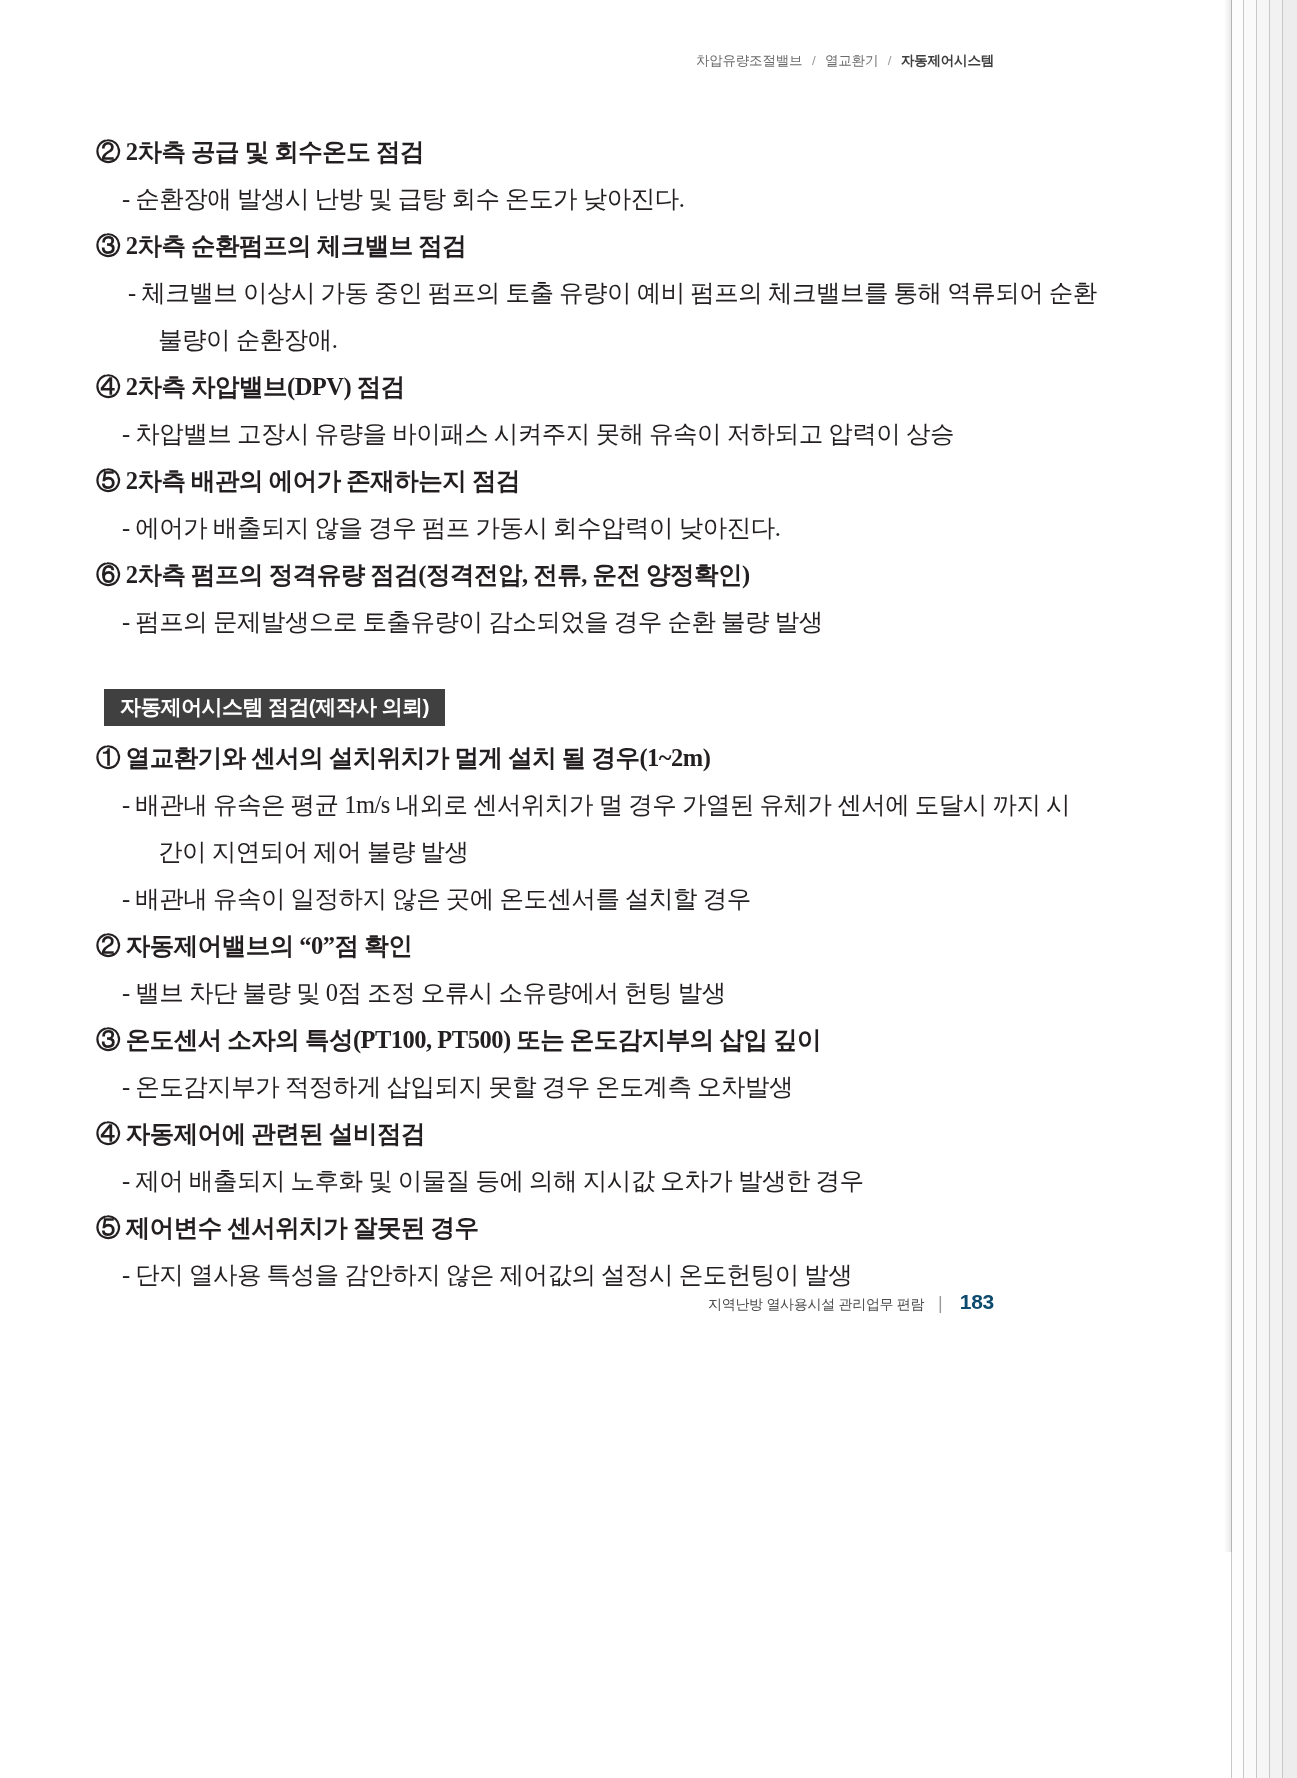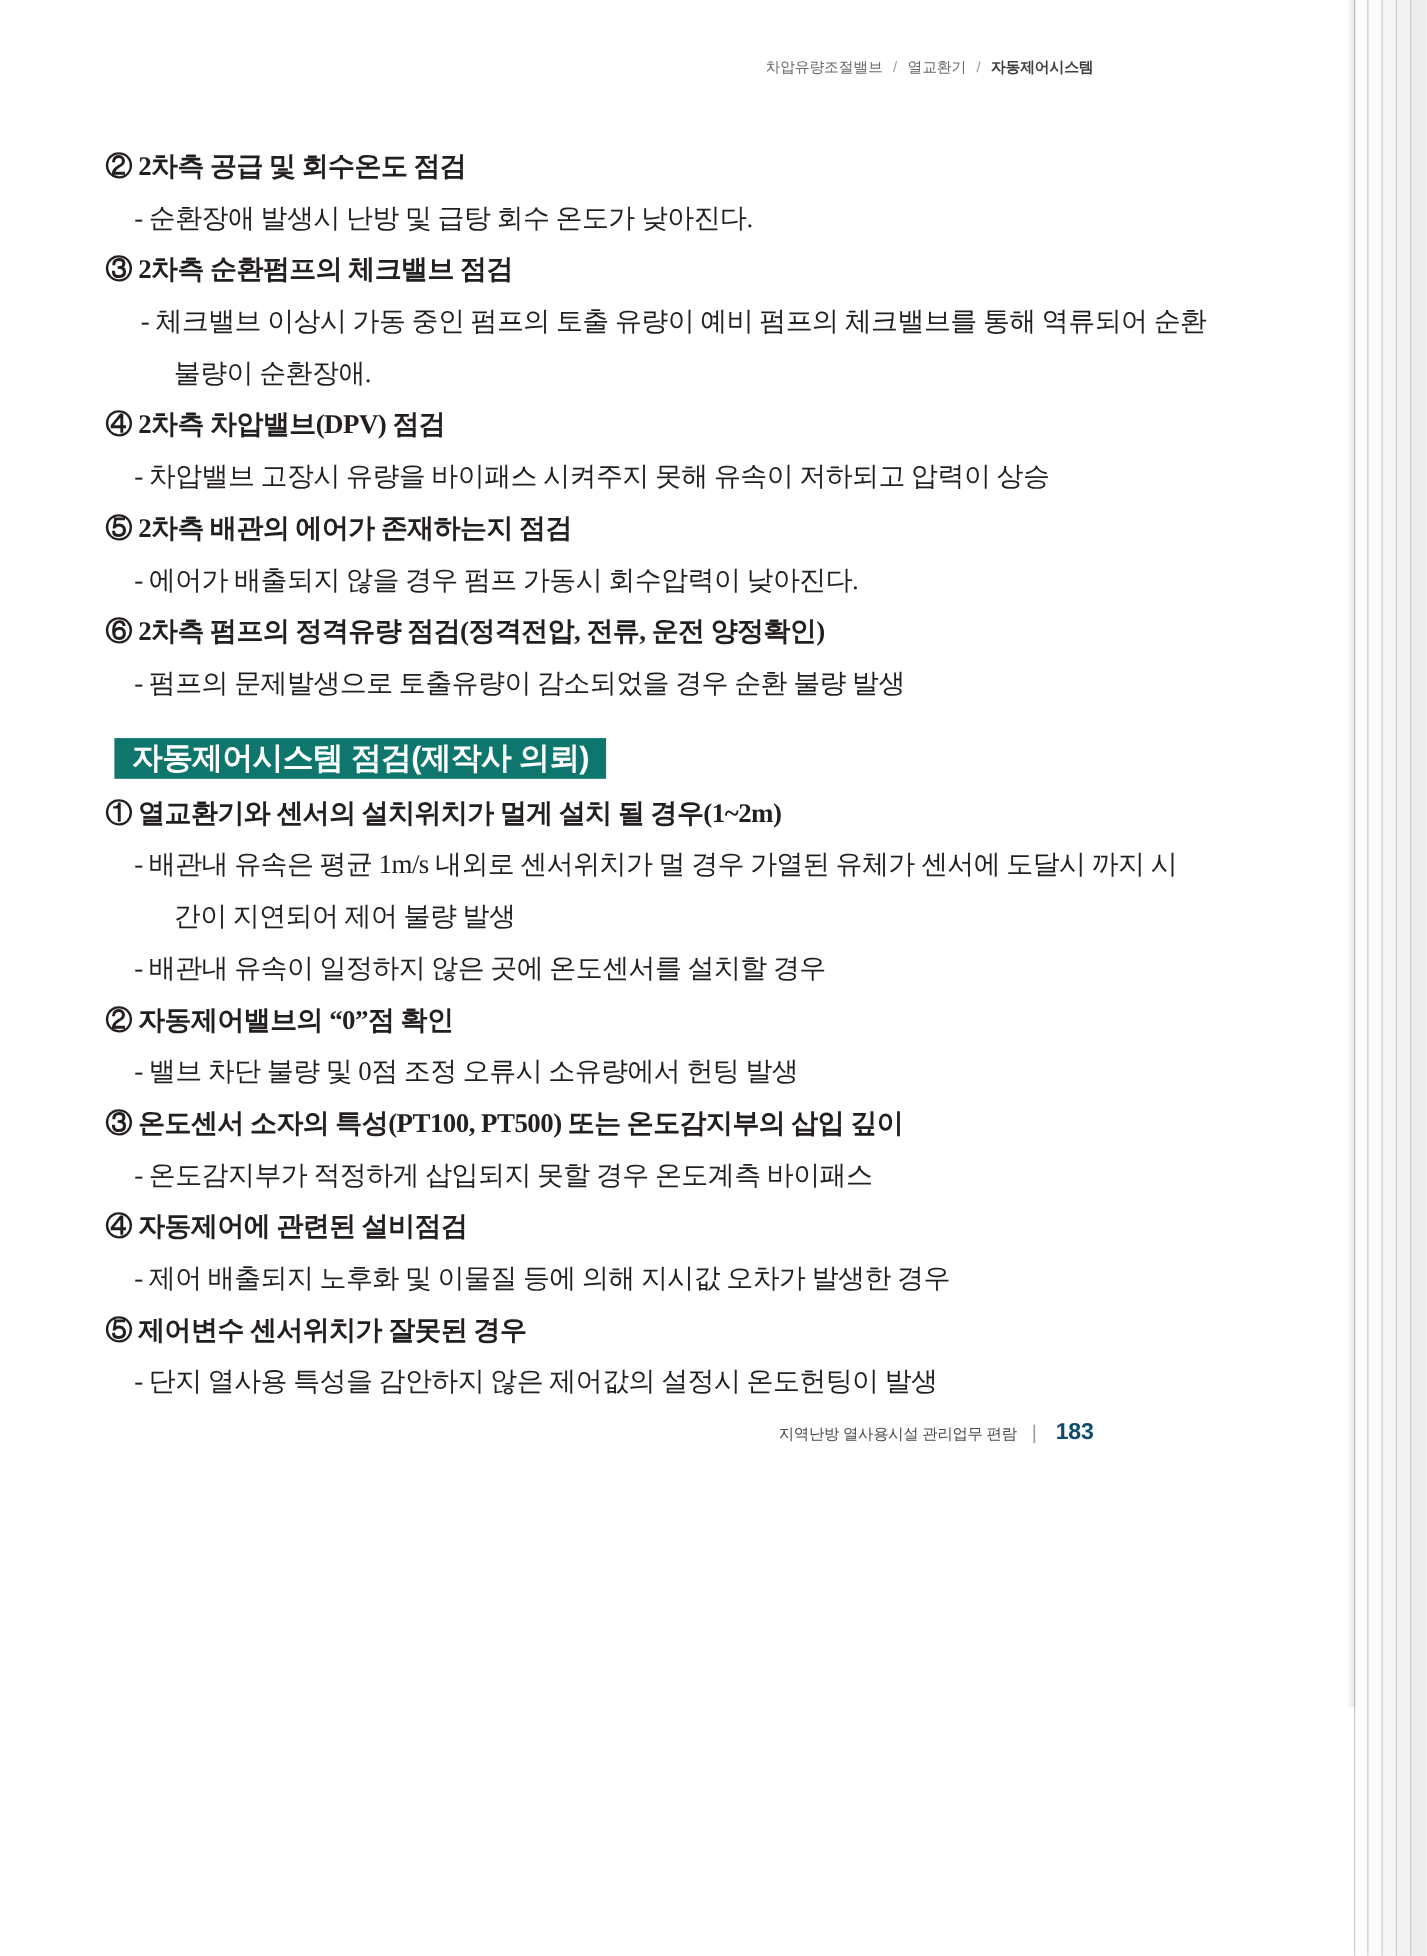--- a/index.html
+++ b/index.html
@@ -103,27 +103,27 @@
   .lvl-dash2 {
     padding-left: 32px;
   }
   .cont-indent {
     padding-left: 62px;
   }
 
   
   .section-bar {
     display: inline-block;
-    margin-top: 26px;
+    margin-top: 44px;
     margin-bottom: 8px;
-    background: #0f766e;
+    background: #404040;
     color: #ffffff;
     font-family: "Liberation Sans", sans-serif;
     font-weight: bold;
-    font-size: 28px;
+    font-size: 21px;
     letter-spacing: -0.6px;
     padding: 5px 16px 6px 16px;
     line-height: 26px;
   }
   .section-bar-wrap {
     padding-left: 8px;
   }
 
   
   .footer {
@@ -195,21 +195,21 @@
     </div>
 
     <div>
       <div class="line lvl-num">① 열교환기와 센서의 설치위치가 멀게 설치 될 경우(1~2m)</div>
       <div class="line lvl-dash">- 배관내 유속은 평균 1m/s 내외로 센서위치가 멀 경우 가열된 유체가 센서에 도달시 까지 시</div>
       <div class="line cont-indent">간이 지연되어 제어 불량 발생</div>
       <div class="line lvl-dash">- 배관내 유속이 일정하지 않은 곳에 온도센서를 설치할 경우</div>
       <div class="line lvl-num">② 자동제어밸브의 “0”점 확인</div>
       <div class="line lvl-dash">- 밸브 차단 불량 및 0점 조정 오류시 소유량에서 헌팅 발생</div>
       <div class="line lvl-num">③ 온도센서 소자의 특성(PT100, PT500) 또는 온도감지부의 삽입 깊이</div>
-      <div class="line lvl-dash">- 온도감지부가 적정하게 삽입되지 못할 경우 온도계측 바이패스</div>
+      <div class="line lvl-dash">- 온도감지부가 적정하게 삽입되지 못할 경우 온도계측 오차발생</div>
       <div class="line lvl-num">④ 자동제어에 관련된 설비점검</div>
       <div class="line lvl-dash">- 제어 배출되지 노후화 및 이물질 등에 의해 지시값 오차가 발생한 경우</div>
       <div class="line lvl-num">⑤ 제어변수 센서위치가 잘못된 경우</div>
       <div class="line lvl-dash">- 단지 열사용 특성을 감안하지 않은 제어값의 설정시 온도헌팅이 발생</div>
     </div>
 
   </div>
 
   <div class="footer">
     <span>지역난방 열사용시설 관리업무 편람</span>

